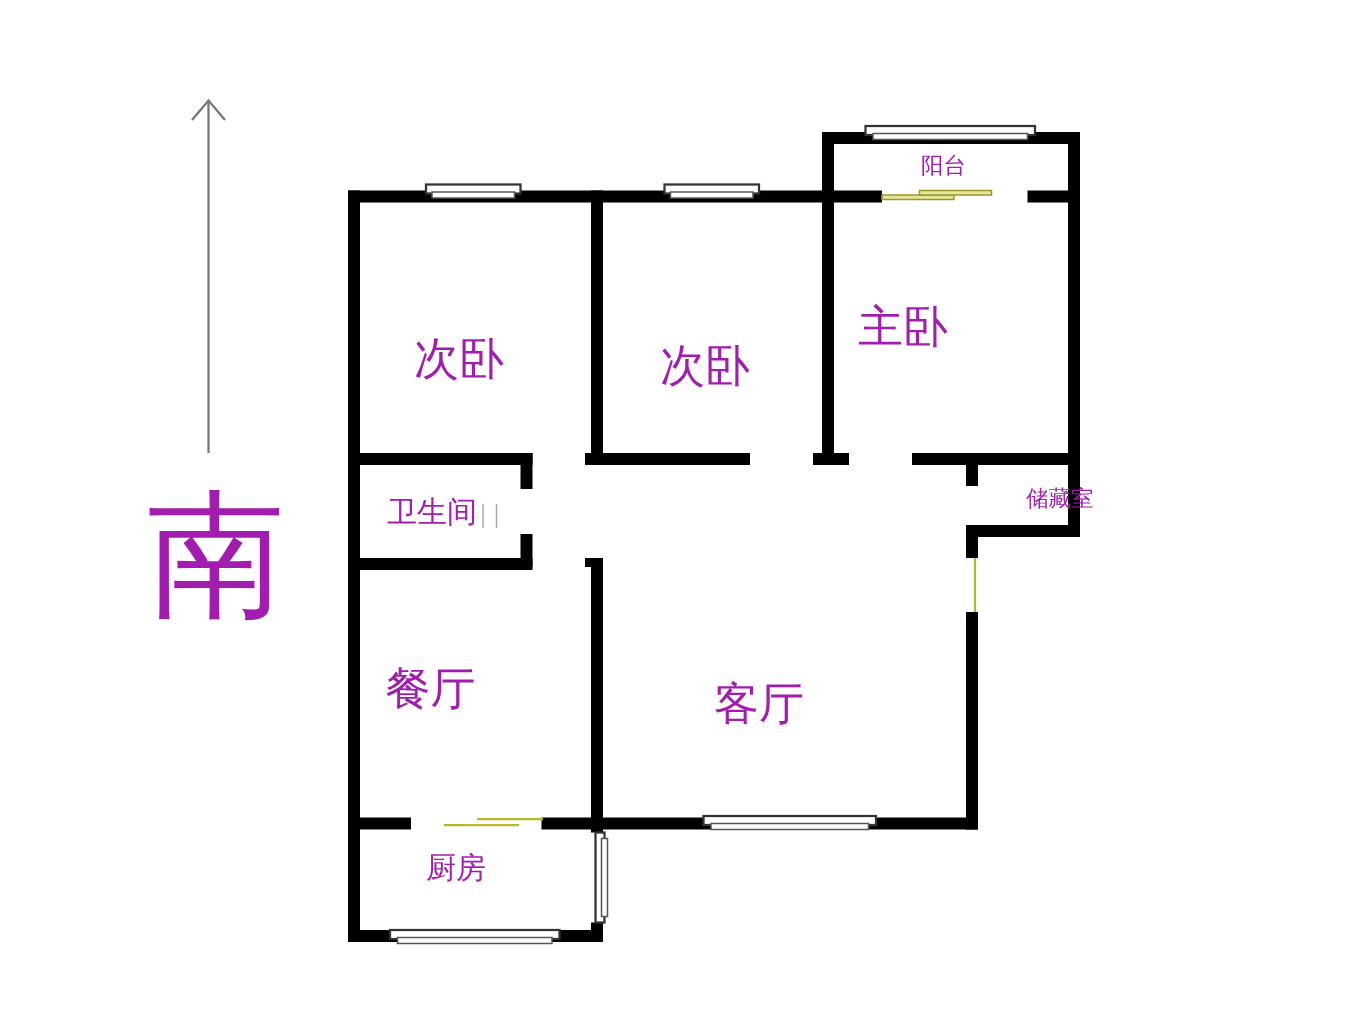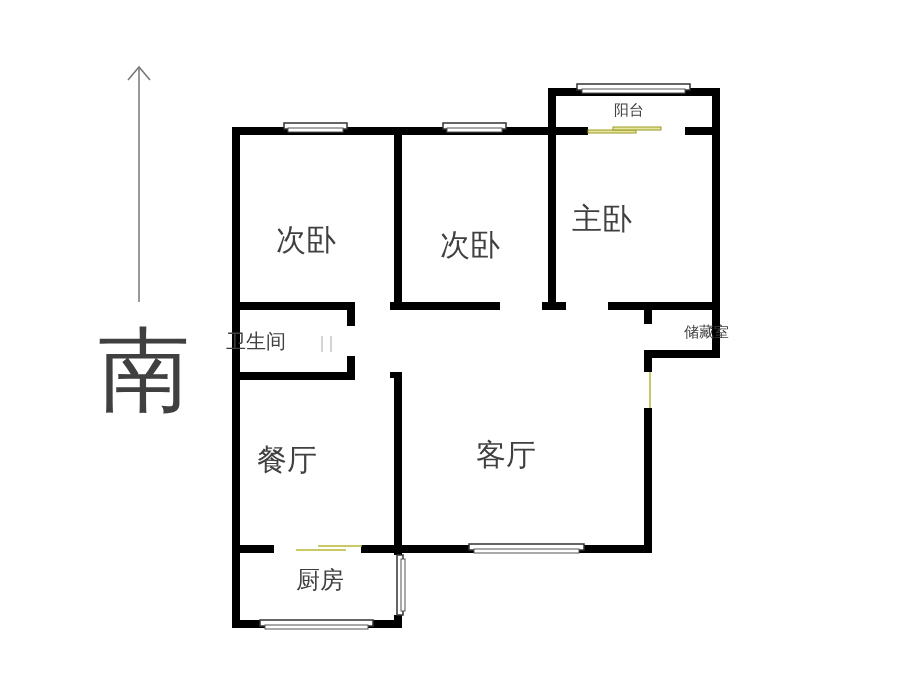--- a/index.html
+++ b/index.html
@@ -4,21 +4,21 @@
 <style>
   html, body { margin: 0; padding: 0; background: #ffffff; }
   body { width: 900px; height: 675px; position: relative; overflow: hidden;
          font-family: "DejaVu Serif", "Liberation Serif", serif; }
   #plan { position: absolute; left: 0; top: 0; width: 900px; height: 675px; }
   .wall { fill: #000; }
   .win-outer { fill: #fff; stroke: #333; stroke-width: 1.5; }
   .win-inner { fill: #fff; stroke: #555; stroke-width: 1; }
   .door-slide { fill: #e6e6a0; stroke: #9a9a20; stroke-width: 1; }
   .door-line { stroke: #b8b830; stroke-width: 1.5; }
-  .lbl { position: absolute; color: #404040; white-space: nowrap; line-height: 1; }
+  .lbl { position: absolute; color: #a21caf; white-space: nowrap; line-height: 1; }
   .lbl-big { font-size: 30px; }
   .lbl-mid { font-size: 34px; }
   .lbl-sm { font-size: 20px; font-family: "DejaVu Sans", "Liberation Sans", sans-serif; }
   .lbl-xs { font-size: 15px; font-family: "DejaVu Sans", "Liberation Sans", sans-serif; }
   .lbl-south { font-size: 92px; }
 </style>
 </head>
 <body>
 
 <svg id="plan" viewBox="0 0 900 675" xmlns="http://www.w3.org/2000/svg">
@@ -108,17 +108,17 @@
     <line class="door-line" x1="650" y1="372" x2="650" y2="408"></line>
   </g>
 </svg>
 
 <div class="lbl lbl-south" style="left:98px; top:325px;">南</div>
 
 <div class="lbl lbl-big" style="left:276px; top:225px;">次卧</div>
 <div class="lbl lbl-big" style="left:440px; top:230px;">次卧</div>
 <div class="lbl lbl-big" style="left:572px; top:204px;">主卧</div>
 <div class="lbl lbl-xs" style="left:614px; top:103px;">阳台</div>
-<div class="lbl lbl-sm" style="left:226px; top:331px;">卫生间</div>
+<div class="lbl lbl-sm" style="left:258px; top:331px;">卫生间</div>
 <div class="lbl lbl-xs" style="left:684px; top:325px;">储藏室</div>
 <div class="lbl lbl-big" style="left:257px; top:445px;">餐厅</div>
-<div class="lbl lbl-big" style="left:476px; top:440px;">客厅</div>
-<div class="lbl lbl-mid" style="left:296px; top:568px; font-size:24px;">厨房</div>
+<div class="lbl lbl-big" style="left:476px; top:455px;">客厅</div>
+<div class="lbl lbl-mid" style="left:284px; top:568px; font-size:20px;">厨房</div>
 
 </body></html>

